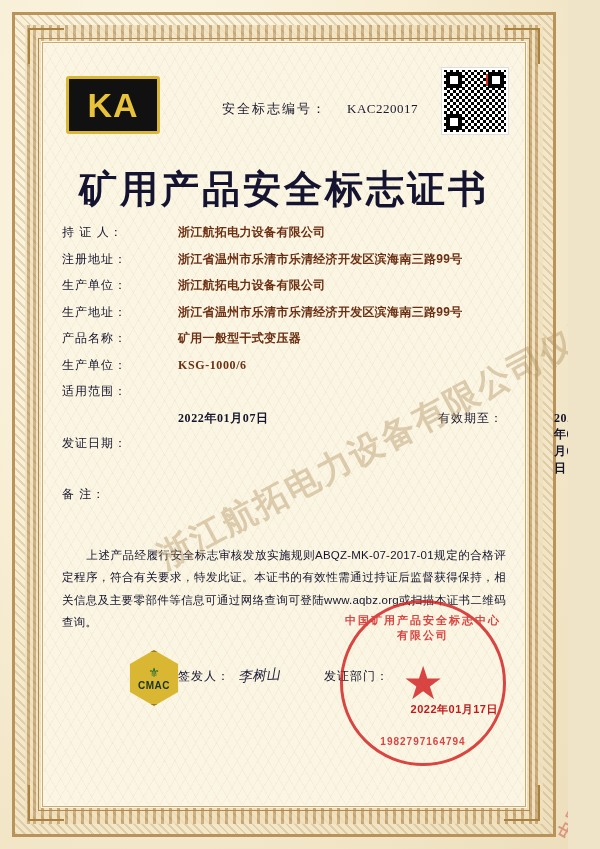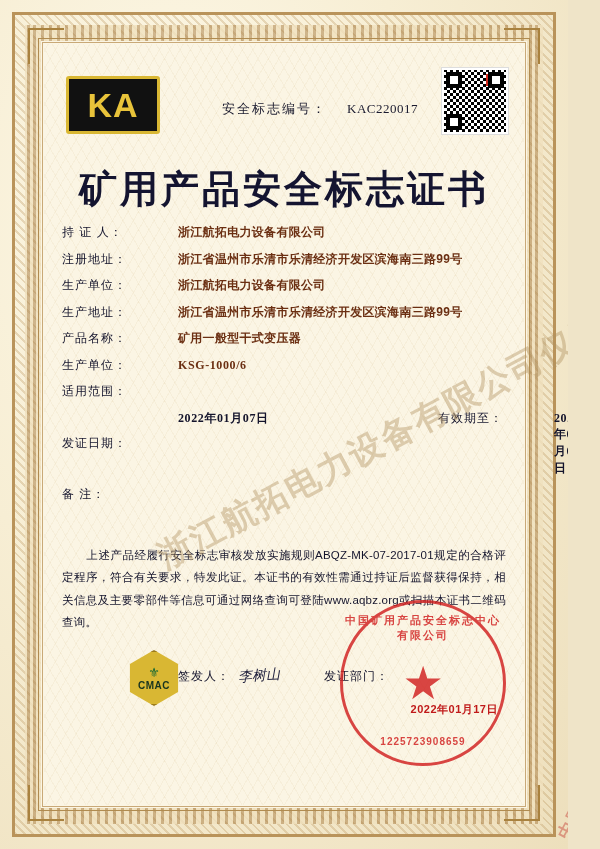--- a/index.html
+++ b/index.html
@@ -465,21 +465,21 @@
         <span class="handwrite">李树山</span>
       </div>
       <div class="dept-block">
         <span class="k">发证部门：</span>
       </div>
     </div>
 
     <div class="seal">
       <div class="arc-top">中国矿用产品安全标志中心有限公司</div>
       <div class="star">★</div>
-      <div class="arc-bottom">1225723908659</div>
+      <div class="arc-bottom">1982797164794</div>
     </div>
 
     <div class="seal-date">2022年01月17日</div>
 
     <div class="watermark wm1">浙江航拓电力设备有限公司仅限于投标使用复印无效</div>
     <div class="watermark wm2">中国矿用产品安全标志中心有限公司</div>
 
   </div>
 </div>
 

